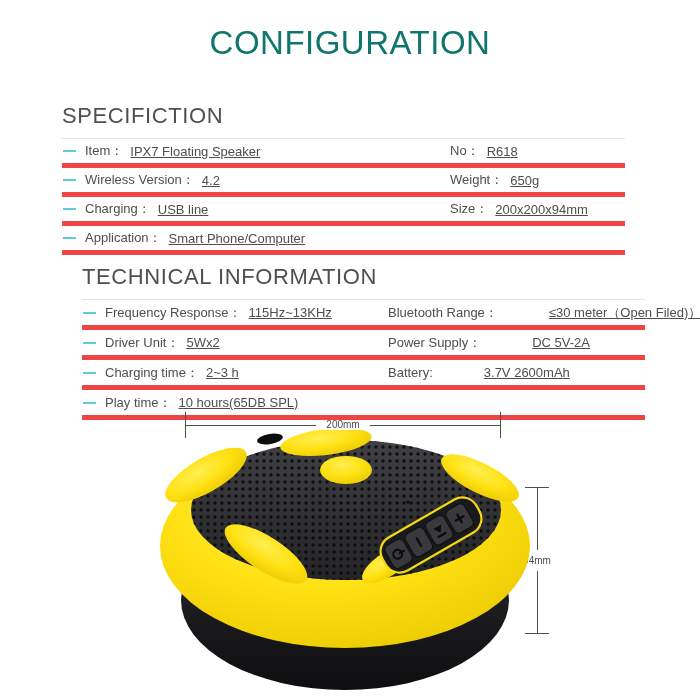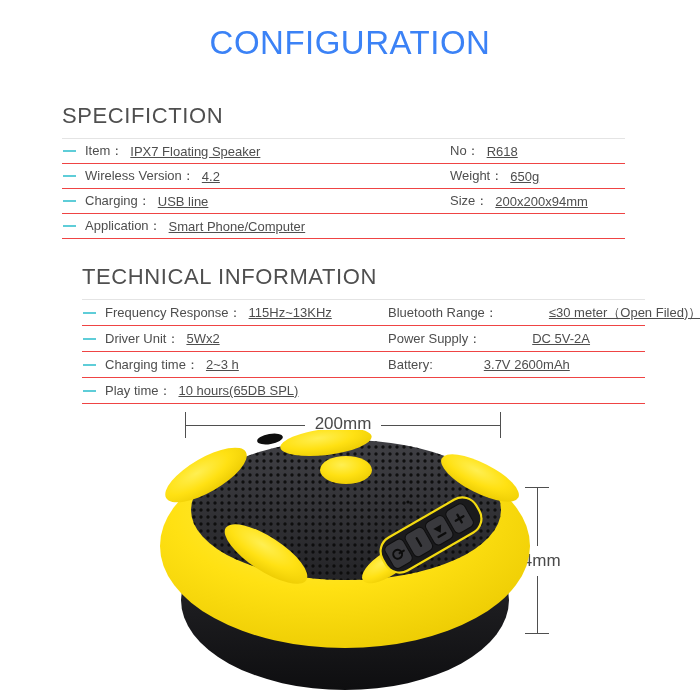--- a/index.html
+++ b/index.html
@@ -1,43 +1,43 @@
 <!DOCTYPE html>
 <html><head>
 <meta charset="utf-8">
 <style>
   html,body{margin:0;padding:0;background:#fff;}
   #canvas{position:relative;width:700px;height:700px;background:#ffffff;overflow:hidden;
           font-family:"Liberation Sans",sans-serif;color:#4e4e4e;}
 
   .page-title{position:absolute;top:24px;left:0;width:100%;text-align:center;
-              font-size:33px;font-weight:400;color:#3b82f6;letter-spacing:0.5px;}
+              font-size:33px;font-weight:400;color:#0f766e;letter-spacing:0.5px;}
 
   .section{position:absolute;left:62px;width:563px;}
   #spec-section{top:103px;}
   #tech-section{top:264px;margin-left:20px;}
   .section-heading{font-size:22px;font-weight:400;color:#4f4f4f;letter-spacing:0.6px;margin:0 0 9px 0;}
 
   .spec-table{border-top:1px solid #e4e4e4;}
-  .trow{position:relative;height:24px;border-bottom:1px solid #ef4444;
+  .trow{position:relative;height:24px;border-bottom:5px solid #ef4444;
         display:flex;align-items:center;font-size:13px;}
   #tech-section .trow{height:25px;}
   .dash{display:inline-block;width:13px;height:2px;background:#5ecdd8;margin:0 9px 0 1px;flex:none;}
   .lbl{white-space:pre;}
   .val{margin-left:7px;white-space:pre;text-decoration:underline;}
   .rcell{position:absolute;display:flex;align-items:center;top:0;height:100%;justify-content:flex-end;}
   #spec-section .rcell{left:388px;}
   #tech-section .rcell{left:306px;gap:44px;}
 
   
   #dim-width{position:absolute;left:185px;top:412px;width:316px;height:26px;
              display:flex;align-items:center;}
   .tick-v{width:1px;height:26px;background:#4f4f4f;flex:none;}
   .dline{flex:1;height:1px;background:#4f4f4f;}
-  .dim-label{font-size:17px;color:#4a4a4a;padding:0 10px;position:relative;top:-1px;}
+  .dim-label{font-size:10px;color:#4a4a4a;padding:0 10px;position:relative;top:-1px;}
 
   
   #dim-height{position:absolute;left:514px;top:487px;height:147px;width:46px;
               display:flex;flex-direction:column;align-items:center;}
   .tick-h{height:1px;width:24px;background:#4f4f4f;flex:none;}
   .vline{width:1px;flex:1;background:#4f4f4f;}
   #dim-height .dim-label{padding:5px 0;top:0;}
 
   #speaker-figure{position:absolute;left:156px;top:430px;width:382px;height:266px;}
 </style>

